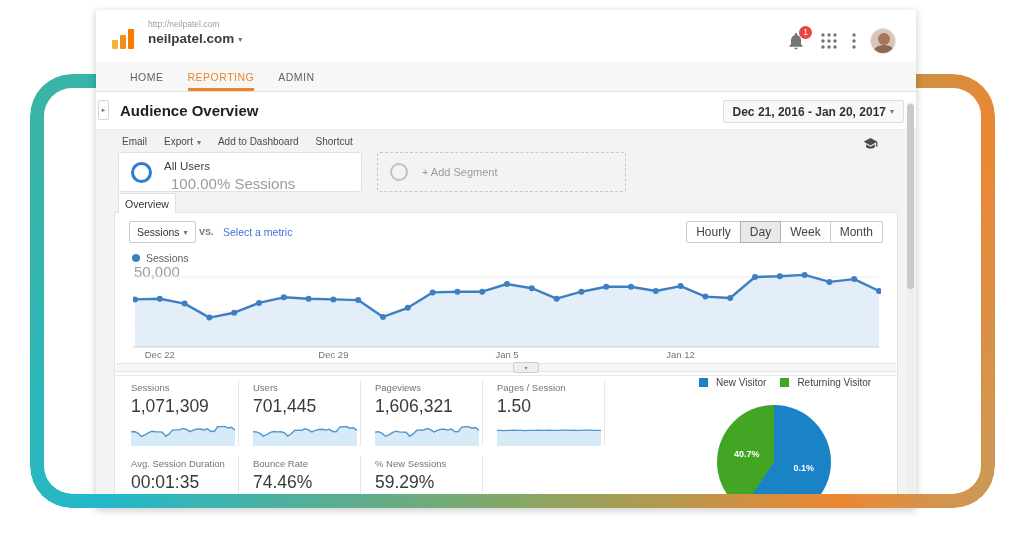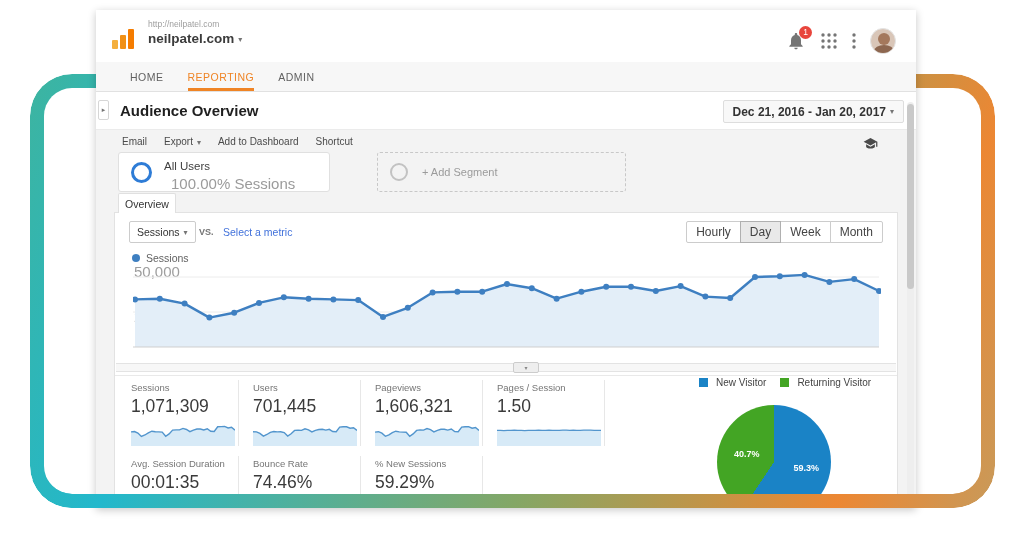--- a/index.html
+++ b/index.html
@@ -55,21 +55,21 @@
   .datebox { position:absolute; right:12px; top:8px; height:23px; background:#f8f8f8; border:1px solid #ddd; border-radius:2px;
     display:flex; align-items:center; padding:0 9px; font-size:12px; font-weight:600; color:#333; }
 
   
   .grayzone { position:absolute; left:0; top:120px; width:100%; height:378px; background:#f3f3f3; }
 
   .toolbar { position:absolute; left:26px; top:6px; display:flex; gap:17px; align-items:center; }
   .tool { font-size:10px; color:#4a4a4a; cursor:pointer; }
   .school { position:absolute; right:38px; top:6px; width:15px; height:15px; }
 
-  .seg-box { position:absolute; left:22px; top:22px; width:212px; height:40px; background:#fff; border:1px solid #e0e0e0; border-radius:3px; }
+  .seg-box { position:absolute; left:22px; top:22px; width:244px; height:40px; background:#fff; border:1px solid #e0e0e0; border-radius:3px; }
   .ring-blue { position:absolute; left:12px; top:9px; width:21px; height:21px; border:3px solid #2e7cd6; border-radius:50%; }
   .seg-name { position:absolute; left:45px; top:7px; font-size:11.5px; color:#404040; }
   .seg-sub { position:absolute; left:45px; top:22px; font-size:15px; color:#9b9b9b;margin-left:7px; }
   .seg-add { position:absolute; left:281px; top:22px; width:249px; height:40px; border:1px dashed #c8c8c8; border-radius:3px; }
   .ring-gray { position:absolute; left:12px; top:10px; width:18px; height:18px; border:2px solid #c2c2c2; border-radius:50%; }
   .seg-add-label { position:absolute; left:44px; top:13px; font-size:11px; color:#9b9b9b; }
 
   .tab { position:absolute; left:22px; top:63px; width:58px; height:20px; background:#fff; border:1px solid #e0e0e0; border-bottom:none;
     border-radius:2px 2px 0 0; font-size:10.5px; color:#333; display:flex; align-items:center; justify-content:center; z-index:3; }
 
@@ -261,20 +261,26 @@
             <circle cx="547.6" cy="27.1" r="3" fill="#3e7fc1"></circle>
             <circle cx="572.4" cy="37.6" r="3" fill="#3e7fc1"></circle>
             <circle cx="597.2" cy="39.0" r="3" fill="#3e7fc1"></circle>
             <circle cx="622" cy="18.0" r="3" fill="#3e7fc1"></circle>
             <circle cx="646.8000000000001" cy="17.3" r="3" fill="#3e7fc1"></circle>
             <circle cx="671.6" cy="15.9" r="3" fill="#3e7fc1"></circle>
             <circle cx="696.4" cy="22.9" r="3" fill="#3e7fc1"></circle>
             <circle cx="721.2" cy="20.1" r="3" fill="#3e7fc1"></circle>
             <circle cx="746" cy="32.0" r="3" fill="#3e7fc1"></circle>
           </svg>
+        <div id="xticks">
+            <span style="left: 26.8px;">Dec 22</span>
+            <span style="left: 200.4px;">Dec 29</span>
+            <span style="left: 374px;">Jan 5</span>
+            <span style="left: 547.6px;">Jan 12</span>
+          </div>
         <div class="slider-strip"></div>
         <div class="slider-handle"></div>
         <div class="divider"></div>
 
         <div class="cards-row row1">
           <div class="card-cell">
             <div class="cc-label">Sessions</div>
             <div class="cc-value">1,071,309</div>
             <svg class="cc-spark" width="104" height="26">
                 <polygon points="0.0,11.9 3.5,11.5 6.9,13.0 10.4,16.5 13.9,15.0 17.3,12.8 20.8,11.2 24.3,11.7 27.7,11.9 31.2,12.1 34.7,16.3 38.1,13.9 41.6,10.1 45.1,9.9 48.5,9.9 52.0,8.4 55.5,9.5 58.9,11.7 62.4,10.1 65.9,9.0 69.3,9.0 72.8,9.9 76.3,8.8 79.7,11.2 83.2,11.5 86.7,6.8 90.1,6.6 93.6,6.4 97.1,7.9 100.5,7.3 104.0,10.1  104,26 0,26" fill="#d7eaf7"></polygon>
@@ -334,21 +340,21 @@
           </div>
         </div>
 
         <div class="pie-legend">
           <div class="sq" id="sq-new" style="background: rgb(26, 131, 198);"></div>
           <div class="pl-label">New Visitor</div>
           <div class="sq" id="sq-ret" style="background: rgb(67, 165, 36);"></div>
           <div class="pl-label">Returning Visitor</div>
         </div>
         <div class="pie" id="pie" style="background: conic-gradient(rgb(26, 131, 198) 0deg, rgb(26, 131, 198) 213.5deg, rgb(67, 165, 36) 213.5deg, rgb(67, 165, 36) 360deg);">
-          <div class="pie-label blue">59.3%</div>
+          <div class="pie-label blue">0.1%</div>
           <div class="pie-label green">40.7%</div>
         </div>
       </div>
     </div>
 
     <div class="scrollbar">
       <div class="scroll-thumb"></div>
     </div>
   </div>
 

